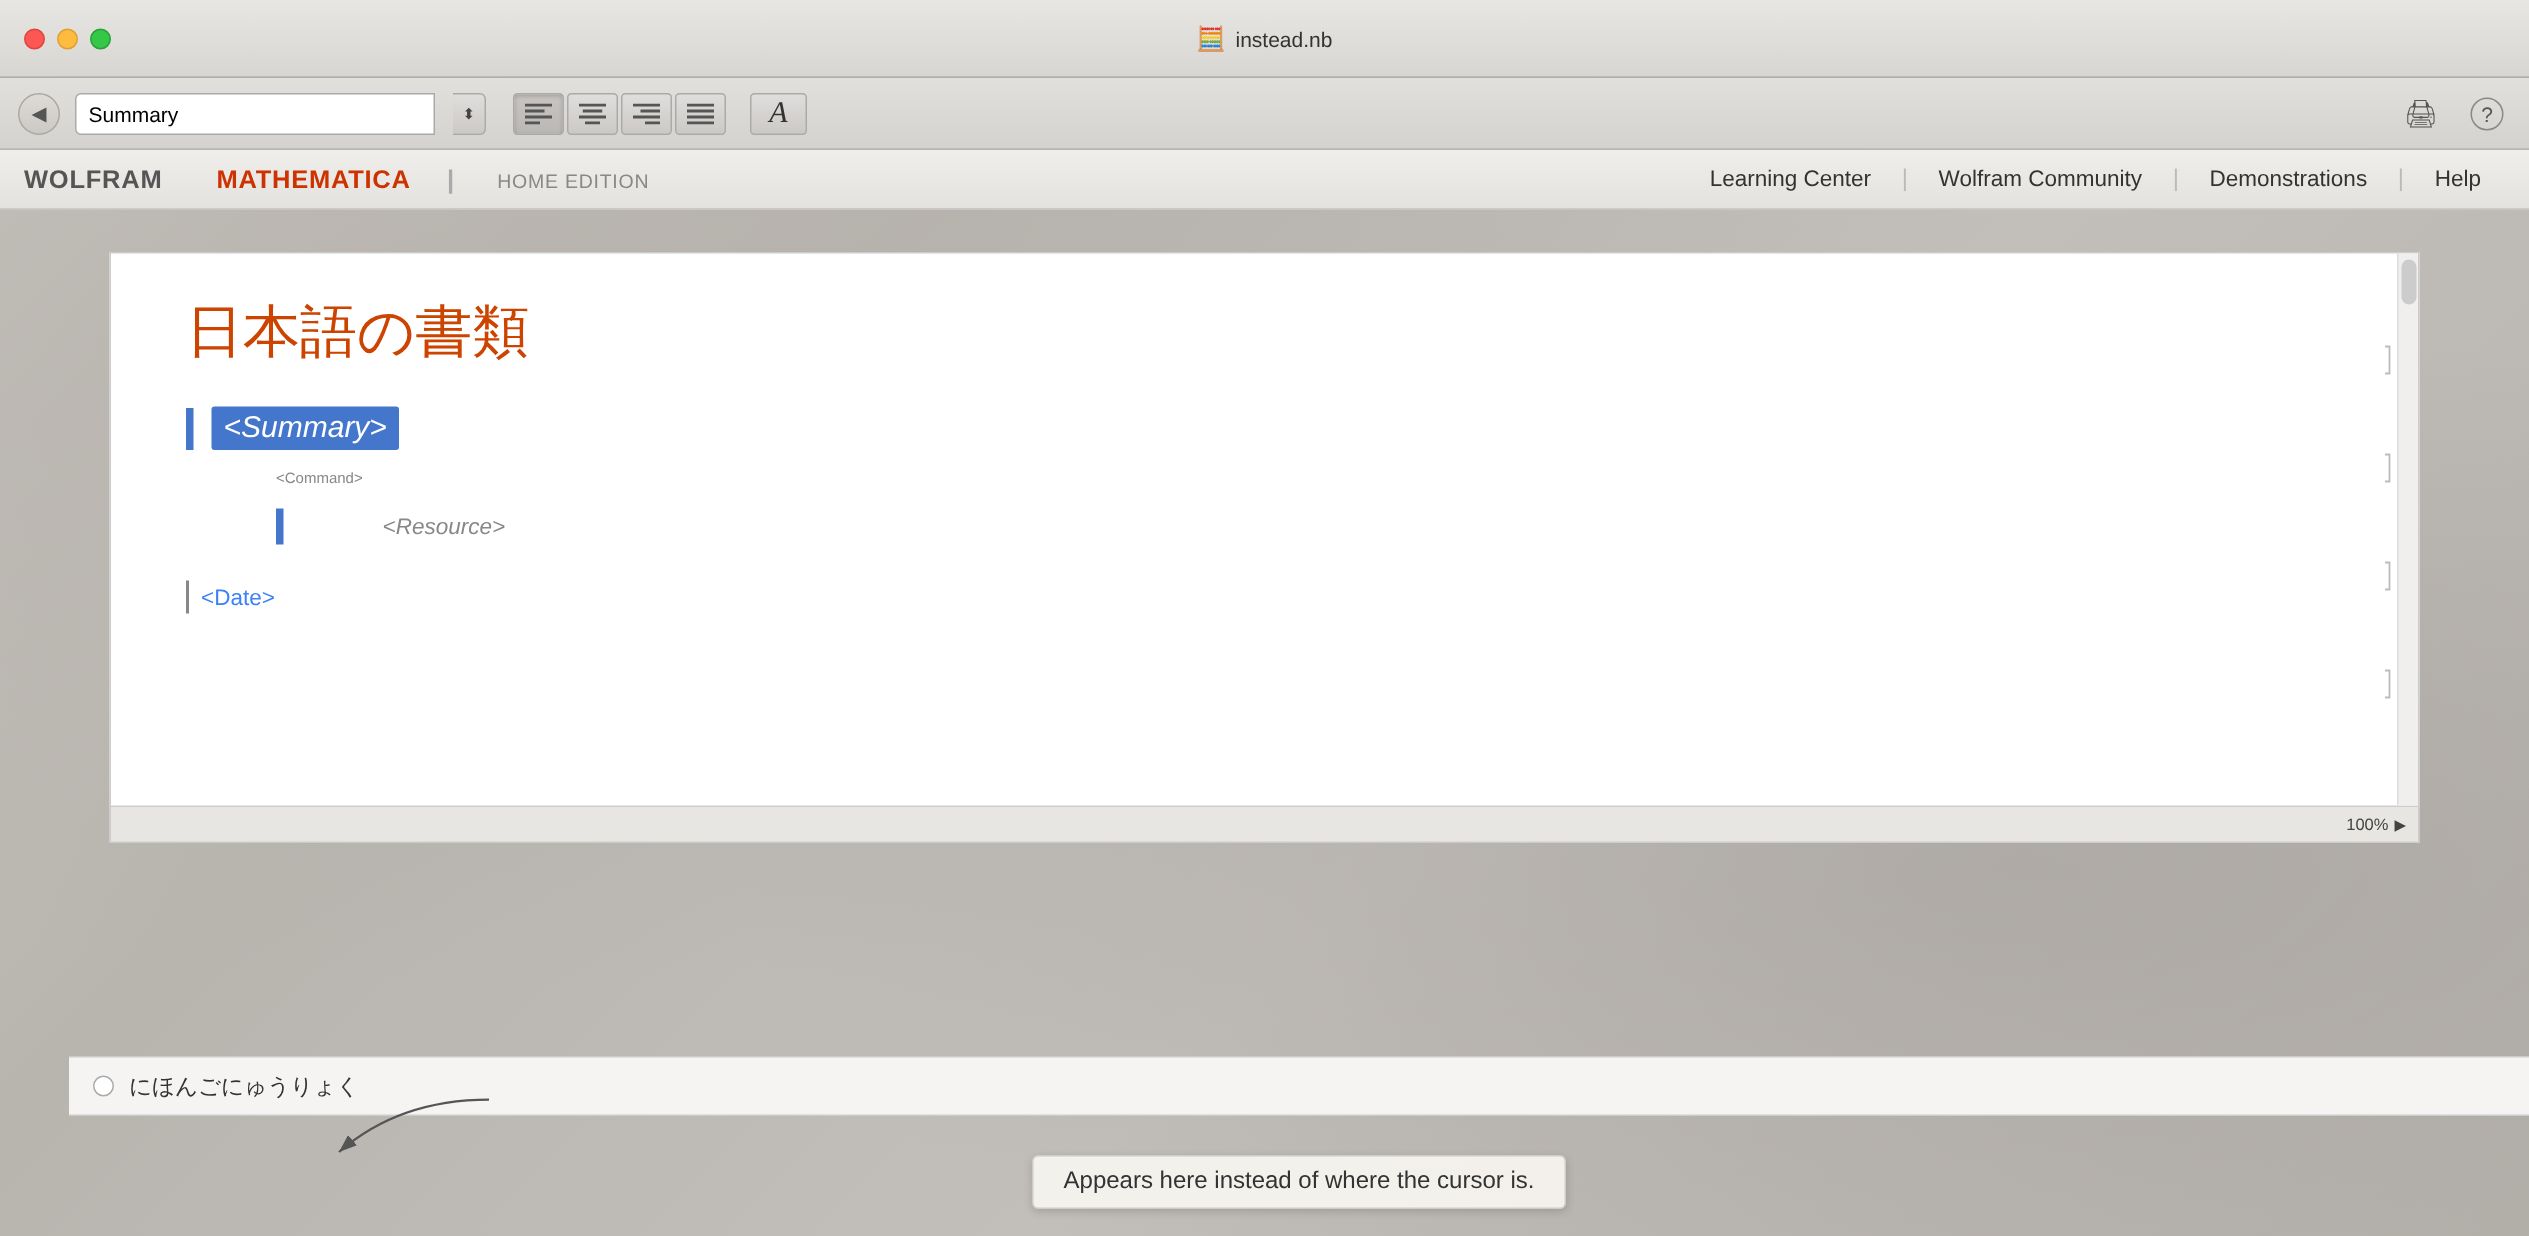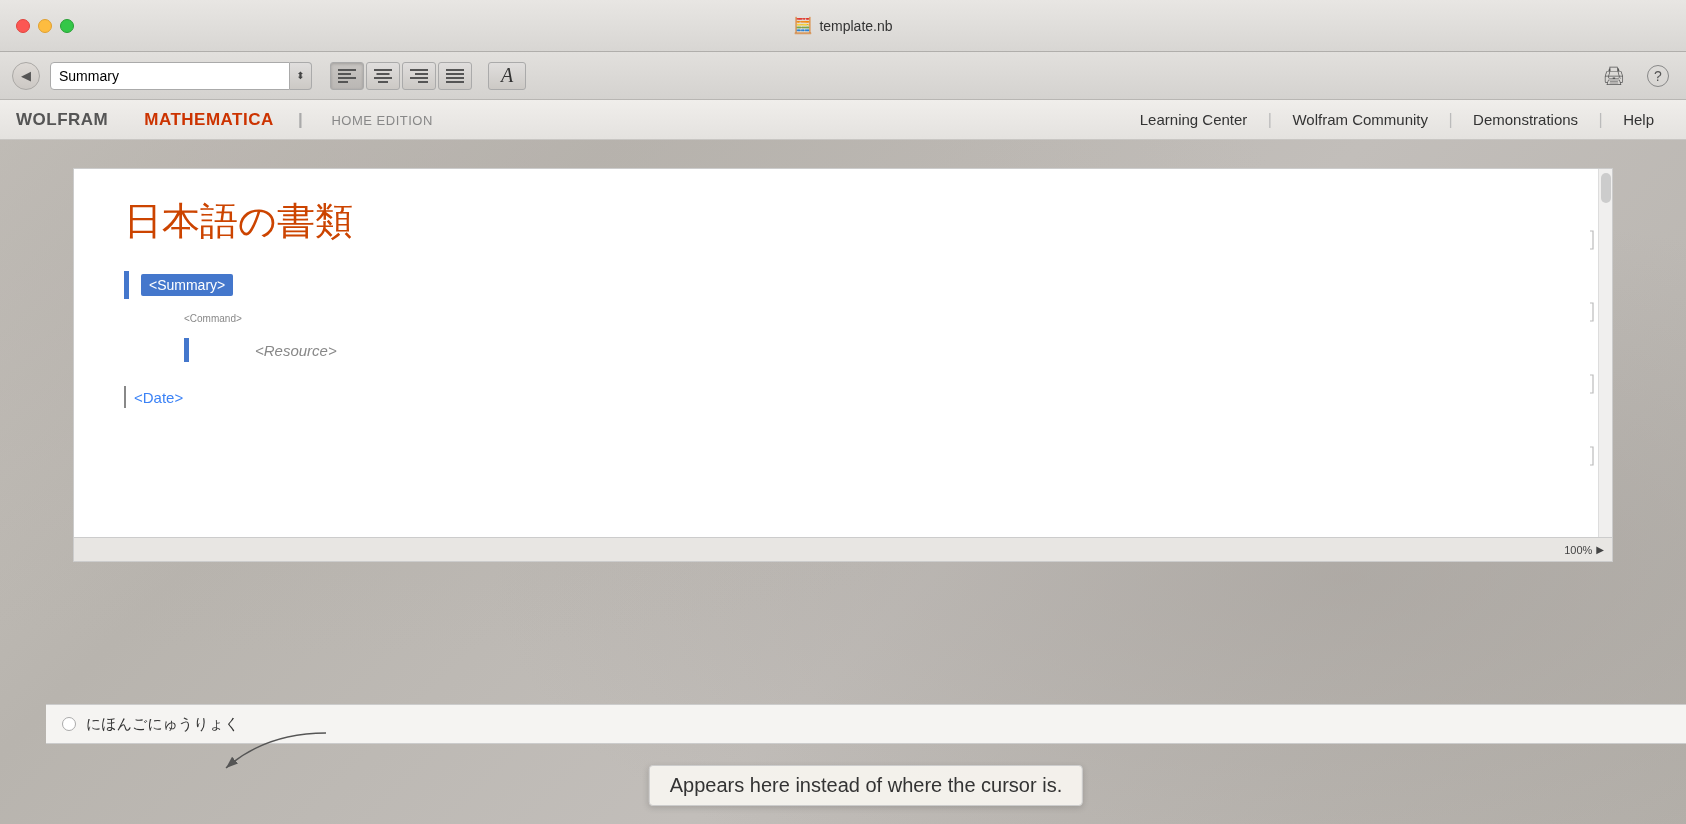--- a/index.html
+++ b/index.html
@@ -97,20 +97,21 @@
       justify-content: center;
       font-size: 13px;
       color: #555;
       cursor: pointer;
     }
 
     .style-selector {
       display: flex;
       align-items: center;
       height: 28px;
+      gap: 12px;
     }
 
     .style-select-box {
       width: 240px;
       height: 28px;
       background: white;
       border: 1px solid #aaa;
       border-radius: 4px 0 0 4px;
       font-size: 14px;
       padding: 0 8px;
@@ -286,23 +287,24 @@
     .nb-bar-blue {
       width: 5px;
       height: 28px;
       background: #4477cc;
       margin-right: 12px;
     }
 
     .nb-summary-tag {
       background: #4477cc;
       color: white;
-      font-size: 14px;
+      font-size: 20px;
       padding: 3px 8px;
       border-radius: 2px;
+      font-style: italic;
     }
 
     .nb-command {
       font-size: 10px;
       color: #888;
       margin-left: 60px;
       margin-bottom: 14px;
     }
 
     .nb-resource-row {
@@ -426,21 +428,21 @@
 
     .annotation-tooltip {
       position: absolute;
       bottom: 18px;
       left: 50%;
       transform: translateX(-50%);
       background: rgba(245, 243, 238, 0.95);
       border: 1px solid #ccc;
       border-radius: 4px;
       padding: 8px 20px;
-      font-size: 20px;
+      font-size: 16px;
       color: #333;
       white-space: nowrap;
       box-shadow: 0 2px 6px rgba(0,0,0,0.15);
     }
 
     .arrow-svg {
       position: absolute;
       bottom: 46px;
       left: 100px;
       width: 200px;
@@ -456,21 +458,21 @@
 <body>
 
 <div class="title-bar">
   <div class="window-controls">
     <div class="btn-close"></div>
     <div class="btn-minimize"></div>
     <div class="btn-maximize"></div>
   </div>
   <div class="title-bar-title">
     <span style="font-size:16px;">🧮</span>
-    <span>template.nb</span>
+    <span>instead.nb</span>
   </div>
 </div>
 
 <div class="toolbar">
   <div class="toolbar-back-btn">
     <span>◀</span>
   </div>
 
   <div class="style-selector">
     <div class="style-select-box">

